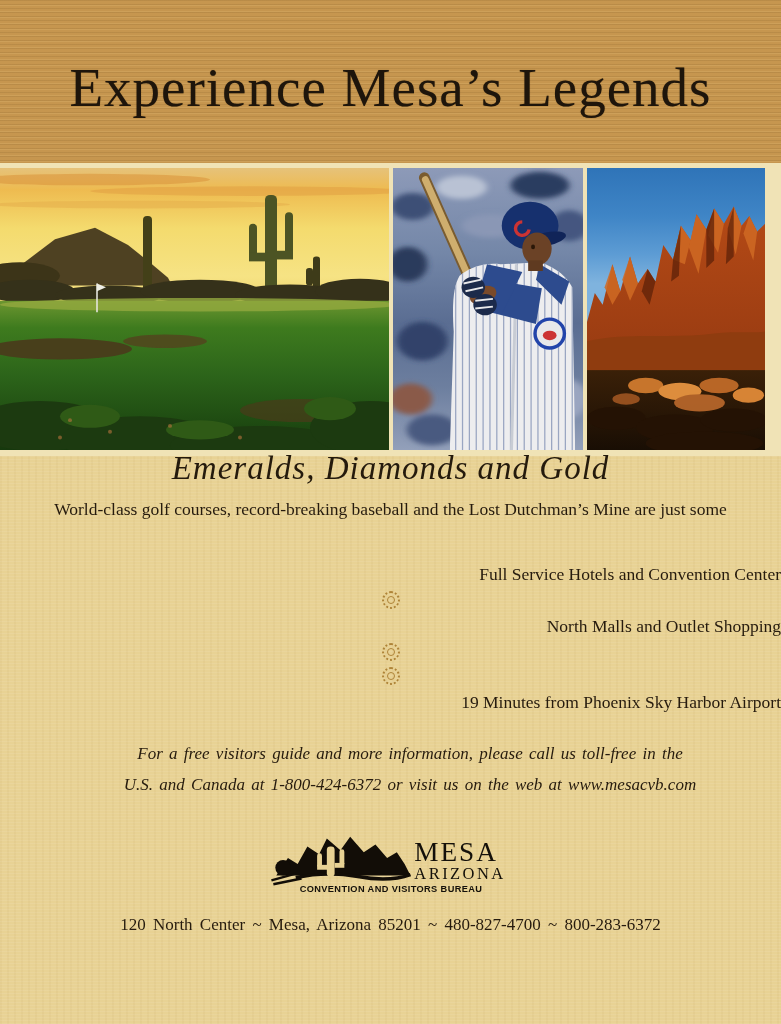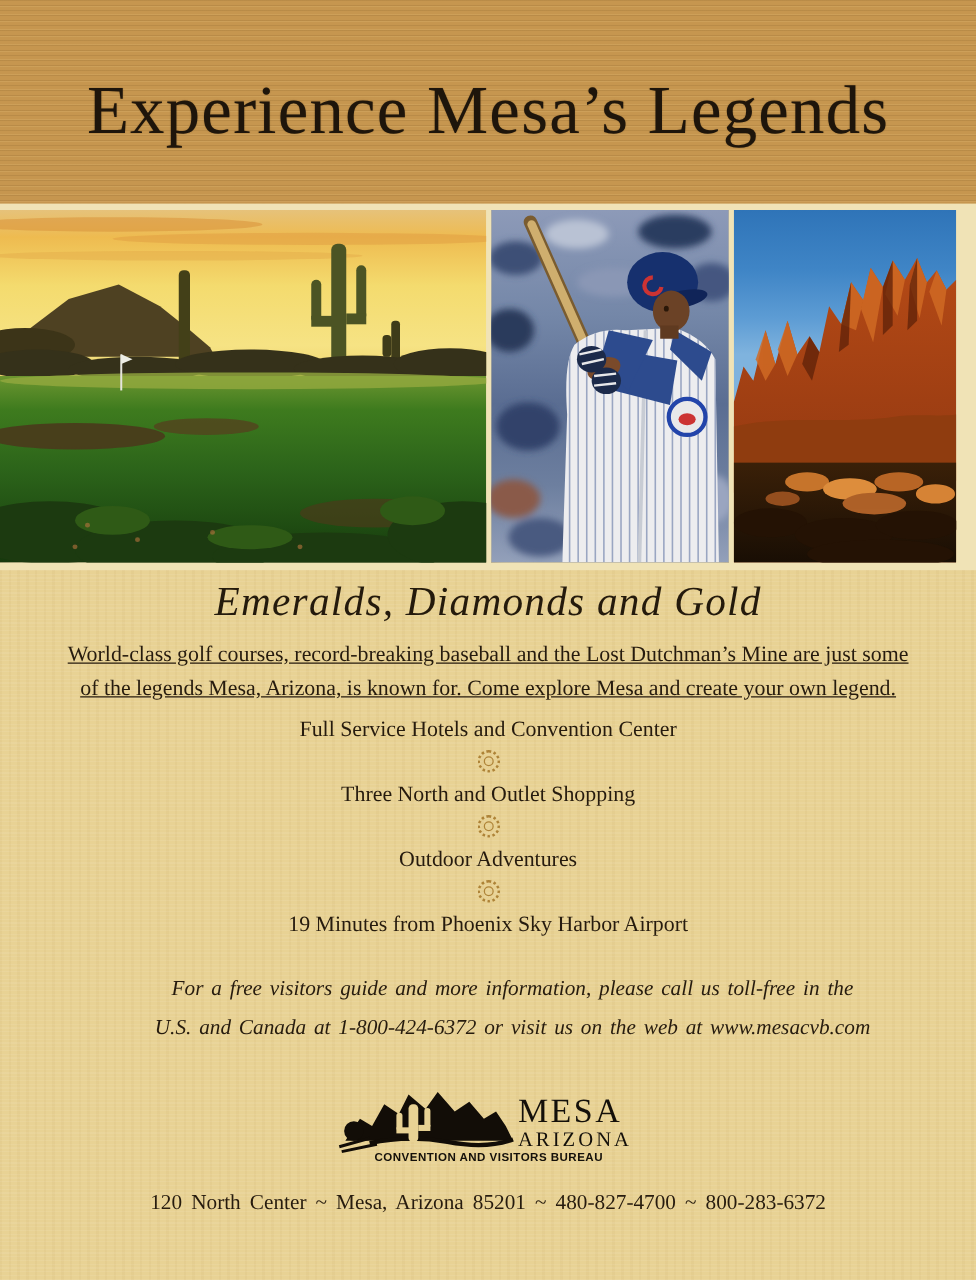--- a/index.html
+++ b/index.html
@@ -25,26 +25,26 @@
   
   .photo-strip{position:absolute;top:163px;left:0;width:781px;height:293px;
     background:var(--strip-bg);box-sizing:border-box;
     display:flex;gap:4px;padding:5px 12px 6px 0;}
   .photo{height:100%;position:relative;box-shadow:inset 0 0 14px rgba(40,20,0,.30);}
   .photo svg{display:block;width:100%;height:100%;}
   .photo-golf{width:389px;}
   .photo-baseball{width:190px;}
   .photo-mountains{width:178px;}
   
-  .content{position:absolute;top:450px;left:0;width:781px;text-align:center;}
+  .content{position:absolute;top:436px;left:0;width:781px;text-align:center;}
   .heading{font-style:italic;font-size:33px;font-weight:normal;margin:14px 0 0 0;
     letter-spacing:1px;color:#241a0c;}
   .intro{margin-top:9px;font-size:17.5px;line-height:27px;}
-  .intro div{white-space:nowrap;text-decoration:underline;}
-  .features{margin-top:8px;font-size:17.5px;}
+  .intro div{white-space:nowrap;}
+  .features{margin-top:40px;font-size:17.5px;text-align:right;}
   .feature{line-height:22px;white-space:nowrap;}
   .ornament{width:14px;height:14px;border:2px dotted var(--ornament);border-radius:50%;
     margin:6px auto;position:relative;opacity:.9;}
   .ornament::after{content:"";position:absolute;inset:3px;border:1.5px solid var(--ornament);
     border-radius:50%;}
   .note{margin-top:25px;font-style:italic;font-size:17px;line-height:31px;}
   .note div{white-space:nowrap;word-spacing:2px;padding-left:39px;}
   
   .logo{margin:25px auto 0 auto;width:252px;height:70px;}
   .logo svg{display:block;width:100%;height:100%;}
@@ -240,29 +240,27 @@
         </g>
       </svg>
     </div>
   </div>
 
   <div class="content">
     <h2 class="heading">Emeralds, Diamonds and Gold</h2>
 
     <div class="intro">
       <div>World-class golf courses, record-breaking baseball and the Lost Dutchman’s Mine are just some</div>
-      <div>of the legends Mesa, Arizona, is known for. Come explore Mesa and create your own legend.</div>
     </div>
 
     <div class="features">
       <div class="feature">Full Service Hotels and Convention Center</div>
       <div class="ornament"></div>
-      <div class="feature">Three North and Outlet Shopping</div>
+      <div class="feature">North Malls and Outlet Shopping</div>
       <div class="ornament"></div>
-      <div class="feature">Outdoor Adventures</div>
       <div class="ornament"></div>
       <div class="feature">19 Minutes from Phoenix Sky Harbor Airport</div>
     </div>
 
     <div class="note">
       <div>For a free visitors guide and more information, please call us toll-free in the</div>
       <div>U.S. and Canada at 1-800-424-6372 or visit us on the web at www.mesacvb.com</div>
     </div>
 
     <div class="logo">

